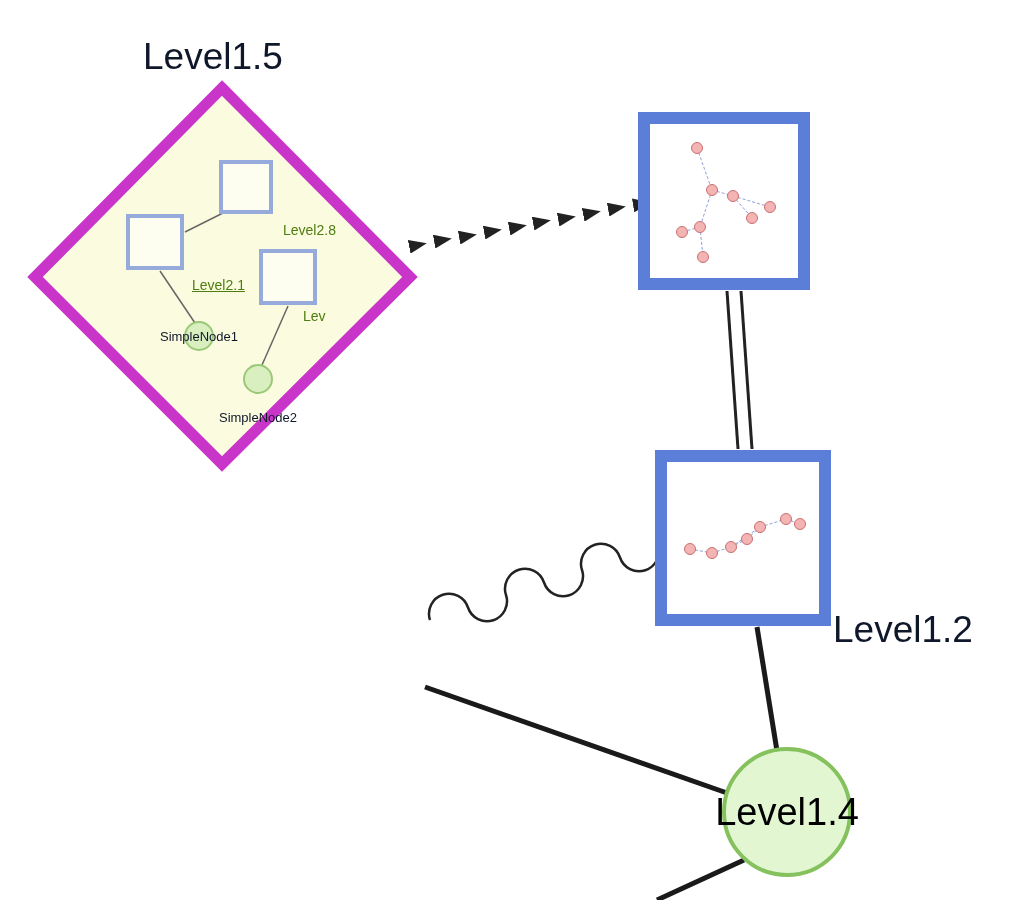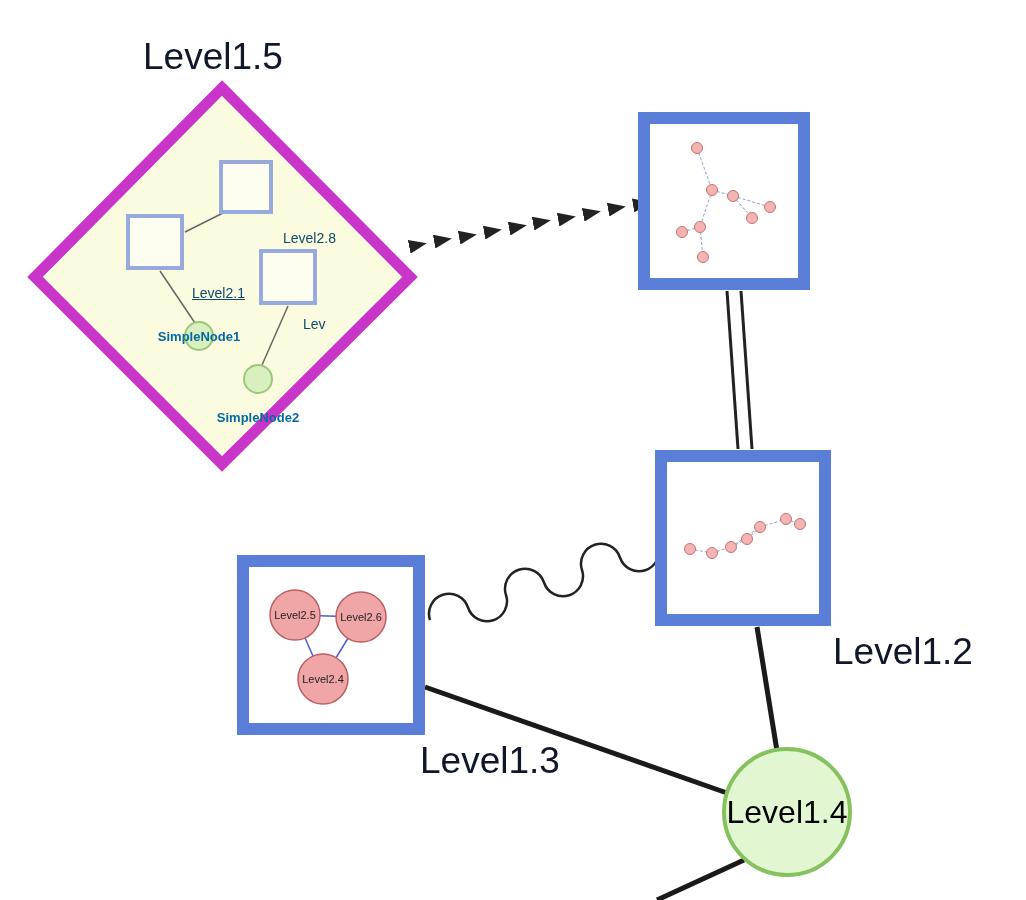--- a/index.html
+++ b/index.html
@@ -1,28 +1,28 @@
 <!DOCTYPE html>
 <html><head>
 <meta charset="utf-8">
 <style>
   * { margin:0; padding:0; box-sizing:border-box; }
   html,body { background:#ffffff; font-family:"Liberation Sans", sans-serif; }
   .canvas { position:relative; width:1026px; height:900px; background:#ffffff; overflow:hidden; }
   .layer { position:absolute; left:0; top:0; }
   .big-label { position:absolute; color:#0f172a; font-size:37px; white-space:nowrap; }
-  .small-label { position:absolute; color:#0c4a6e; font-size:14px; white-space:nowrap;margin-top:8px; }
+  .small-label { position:absolute; color:#4d7c0f; font-size:14px; white-space:nowrap; }
   .group-square { position:absolute; border:12px solid #5b7fd9; background:#ffffff; }
   .group-square svg { display:block; width:100%; height:100%; }
   .inner-square { position:absolute; border:4px solid #96abdc; background:#fdfdf0; }
   .simple-node { position:absolute; width:30px; height:30px; border-radius:50%; background:#d9efc0; border:2px solid #9bc878; }
-  .simple-node-label { position:absolute; width:150px; text-align:center; font-size:13px; color:#0369a1; white-space:nowrap;font-weight:bold; }
+  .simple-node-label { position:absolute; width:150px; text-align:center; font-size:13px; color:#0f172a; white-space:nowrap; }
   .big-circle { position:absolute; left:722px; top:747px; width:130px; height:130px; border-radius:50%;
                 border:4px solid #85c25e; background:#e3f6d2; display:flex; align-items:center; justify-content:center;
-                font-size:32px; color:#000; }
+                font-size:38px; color:#000; }
   .mini-node { fill:#f4b4b4; stroke:#c87070; stroke-width:1; }
   .mini-edge { stroke:#8f9fd8; stroke-width:1; stroke-dasharray:3 2; fill:none; }
 </style>
 </head>
 <body>
 
 <div class="canvas">
 
   <svg class="layer" width="1026" height="900">
     <defs>
@@ -99,35 +99,21 @@
       <circle class="mini-node" cx="23" cy="87" r="5.5"></circle>
       <circle class="mini-node" cx="45" cy="91" r="5.5"></circle>
       <circle class="mini-node" cx="64" cy="85" r="5.5"></circle>
       <circle class="mini-node" cx="80" cy="77" r="5.5"></circle>
       <circle class="mini-node" cx="93" cy="65" r="5.5"></circle>
       <circle class="mini-node" cx="119" cy="57" r="5.5"></circle>
       <circle class="mini-node" cx="133" cy="62" r="5.5"></circle>
     </svg>
   </div>
 
-  <div class="group-square" style="left:237px; top:555px; width:188px; height:180px;">
-    <svg viewBox="0 0 164 156">
-      <line x1="46" y1="48" x2="112" y2="50" stroke="#4a5fd0" stroke-width="1.5"></line>
-      <line x1="46" y1="48" x2="74" y2="112" stroke="#4a5fd0" stroke-width="1.5"></line>
-      <line x1="112" y1="50" x2="74" y2="112" stroke="#4a5fd0" stroke-width="1.5"></line>
-      <circle cx="46" cy="48" r="25" fill="#f0a6a6" stroke="#b86060" stroke-width="1.5"></circle>
-      <circle cx="112" cy="50" r="25" fill="#f0a6a6" stroke="#b86060" stroke-width="1.5"></circle>
-      <circle cx="74" cy="112" r="25" fill="#f0a6a6" stroke="#b86060" stroke-width="1.5"></circle>
-      <text x="46" y="52" font-size="11" fill="#222" text-anchor="middle">Level2.5</text>
-      <text x="112" y="54" font-size="11" fill="#222" text-anchor="middle">Level2.6</text>
-      <text x="74" y="116" font-size="11" fill="#222" text-anchor="middle">Level2.4</text>
-    </svg>
-  </div>
 
   <div class="big-circle">
     <span>Level1.4</span>
   </div>
 
   <div class="big-label" style="left:143px; top:36px;">Level1.5</div>
-  <div class="big-label" style="left:833px; top:631px;">Level1.2</div>
-  <div class="big-label" style="left:420px; top:740px;">Level1.3</div>
+  <div class="big-label" style="left:833px; top:609px;">Level1.2</div>
 
 </div>
 
 </body></html>

